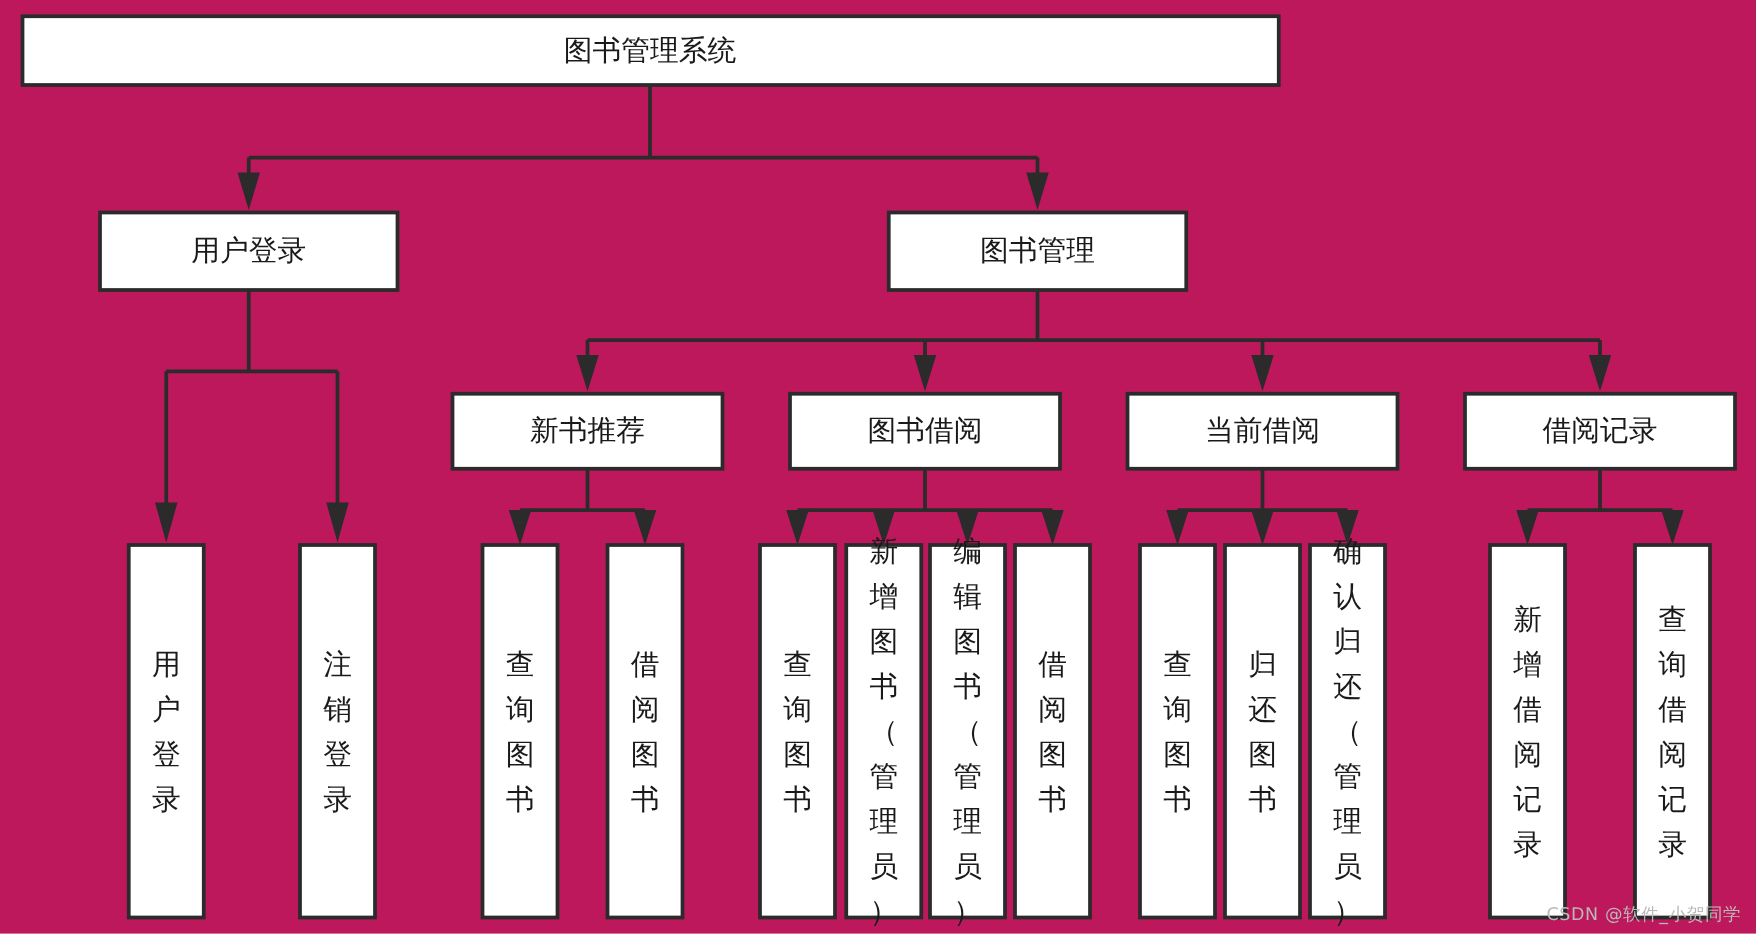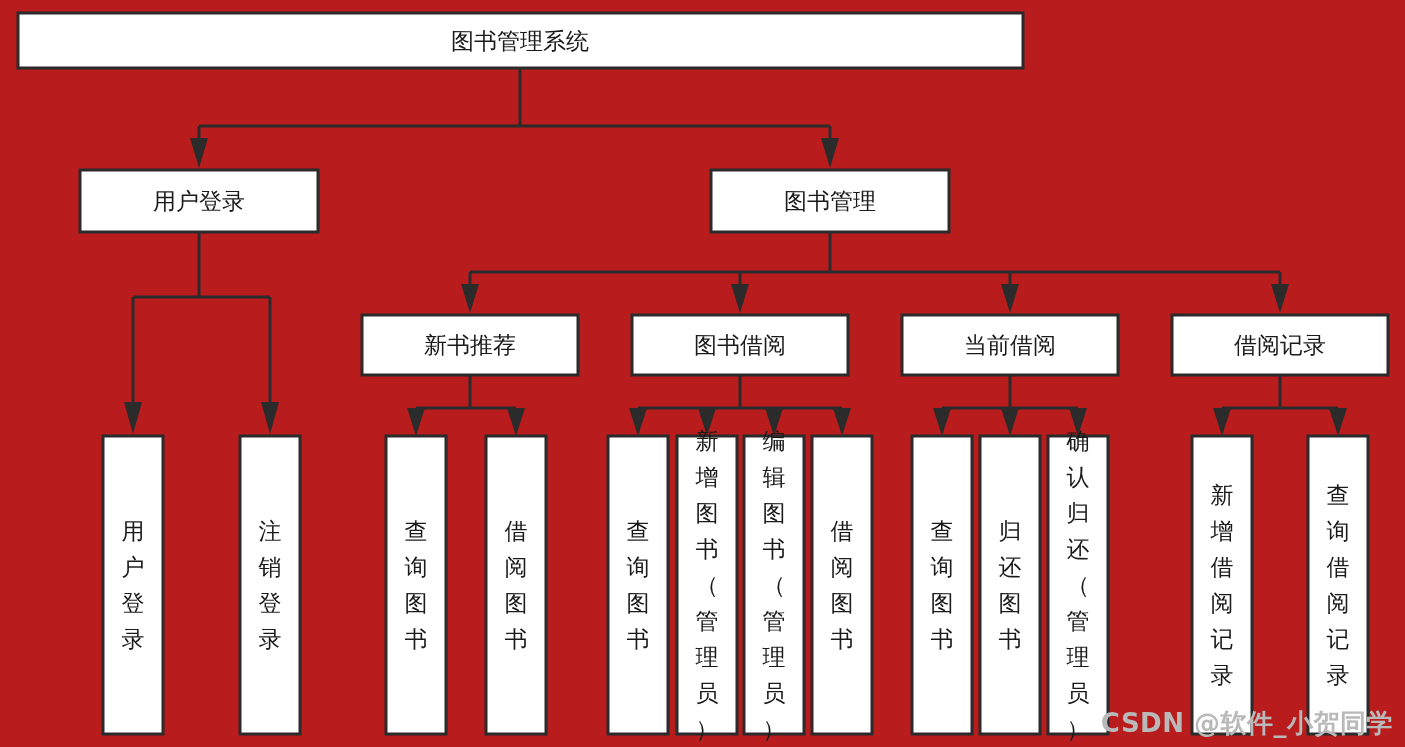--- a/index.html
+++ b/index.html
@@ -7,21 +7,21 @@
     padding: 0;
     background: #ffffff;
   }
   body {
     font-family: "DejaVu Sans", "Liberation Sans", sans-serif;
   }
   #diagram-root {
     position: relative;
     width: 1405px;
     height: 747px;
-    background: #b91c1c;
+    background: #be185d;
     overflow: hidden;
   }
   svg.flow {
     position: absolute;
     left: 0;
     top: 0;
     width: 1405px;
     height: 747px;
   }
   .node-box {
@@ -50,26 +50,25 @@
     font-family: "DejaVu Sans", "Liberation Sans", sans-serif;
     font-size: 23px;
     fill: #1a1a1a;
     text-anchor: middle;
   }
   .watermark {
     position: absolute;
     right: 12px;
     bottom: 6px;
     font-family: "DejaVu Sans", "Liberation Sans", sans-serif;
-    font-size: 26px;
+    font-size: 14px;
     color: #b9b9b9;
     letter-spacing: 0.5px;
     white-space: nowrap;
     pointer-events: none;
-    font-weight: bold;
   }
 </style>
 </head>
 <body>
 
 <div id="diagram-root">
 
   <svg class="flow" viewBox="0 0 1405 747" xmlns="http://www.w3.org/2000/svg">
 
     <g>

